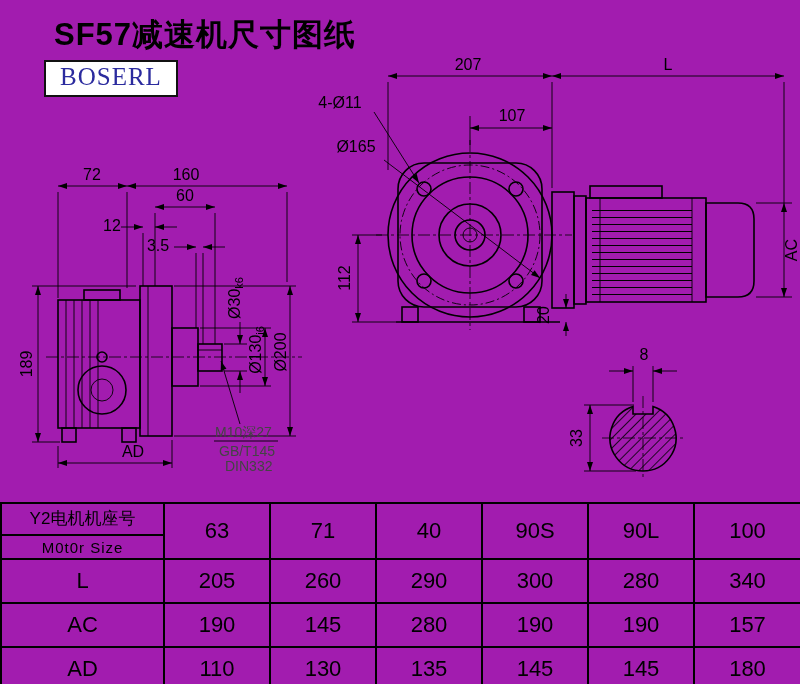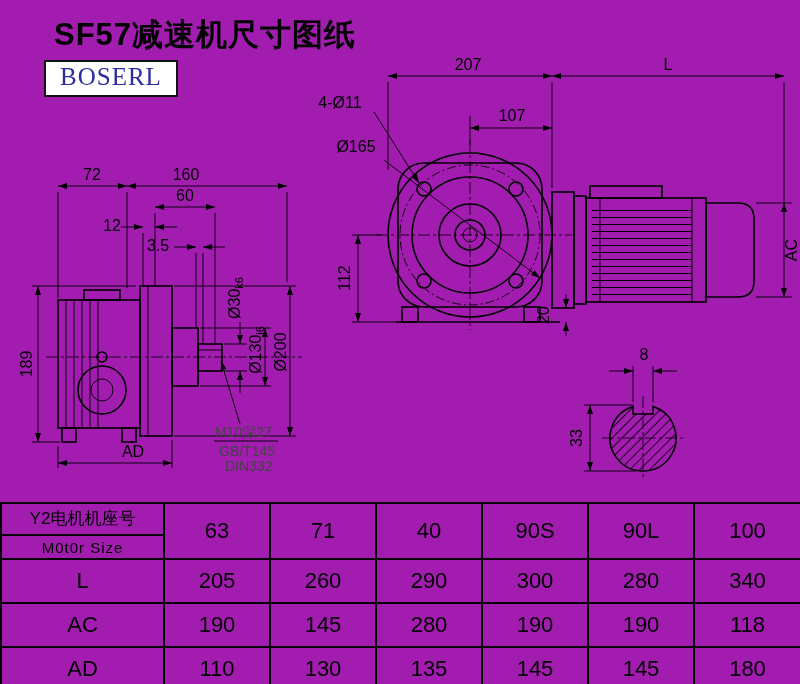--- a/index.html
+++ b/index.html
@@ -251,21 +251,21 @@
         <td>280</td>
         <td>340</td>
       </tr>
       <tr class="data-row">
         <th>AC</th>
         <td>190</td>
         <td>145</td>
         <td>280</td>
         <td>190</td>
         <td>190</td>
-        <td>118</td>
+        <td>157</td>
       </tr>
       <tr class="data-row">
         <th>AD</th>
         <td>110</td>
         <td>130</td>
         <td>135</td>
         <td>145</td>
         <td>145</td>
         <td>180</td>
       </tr>

